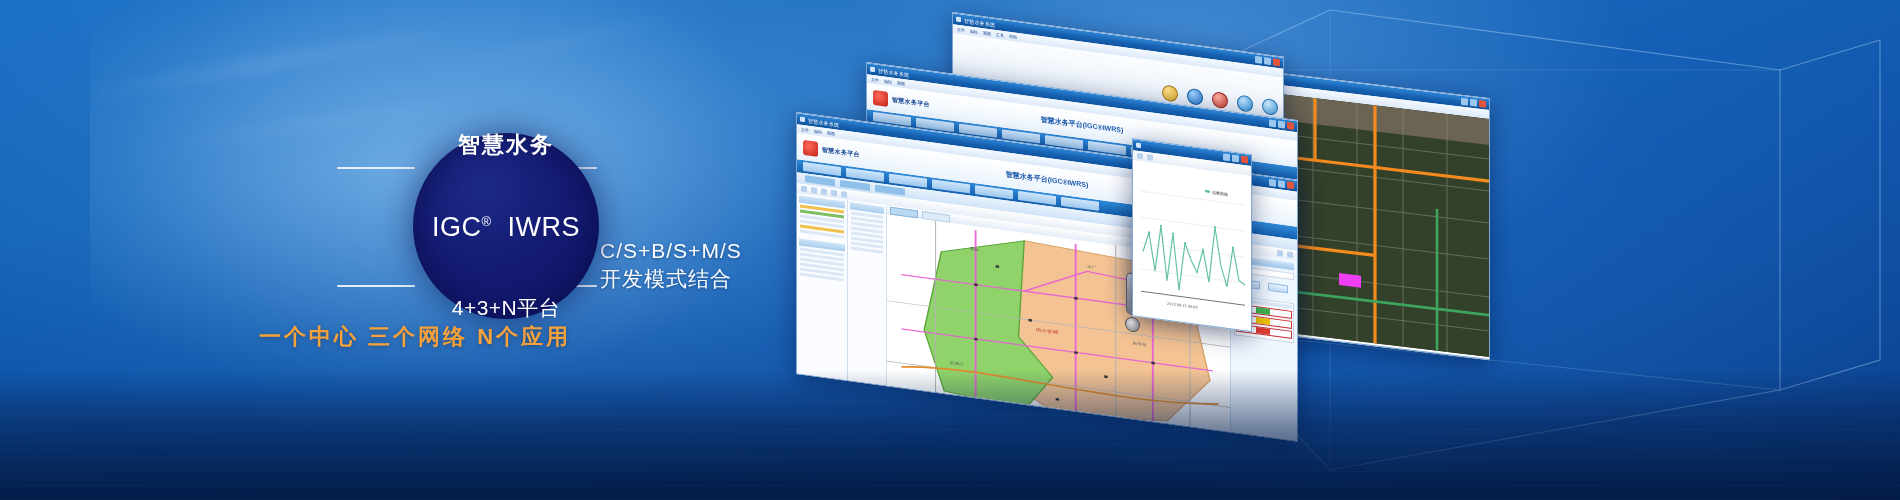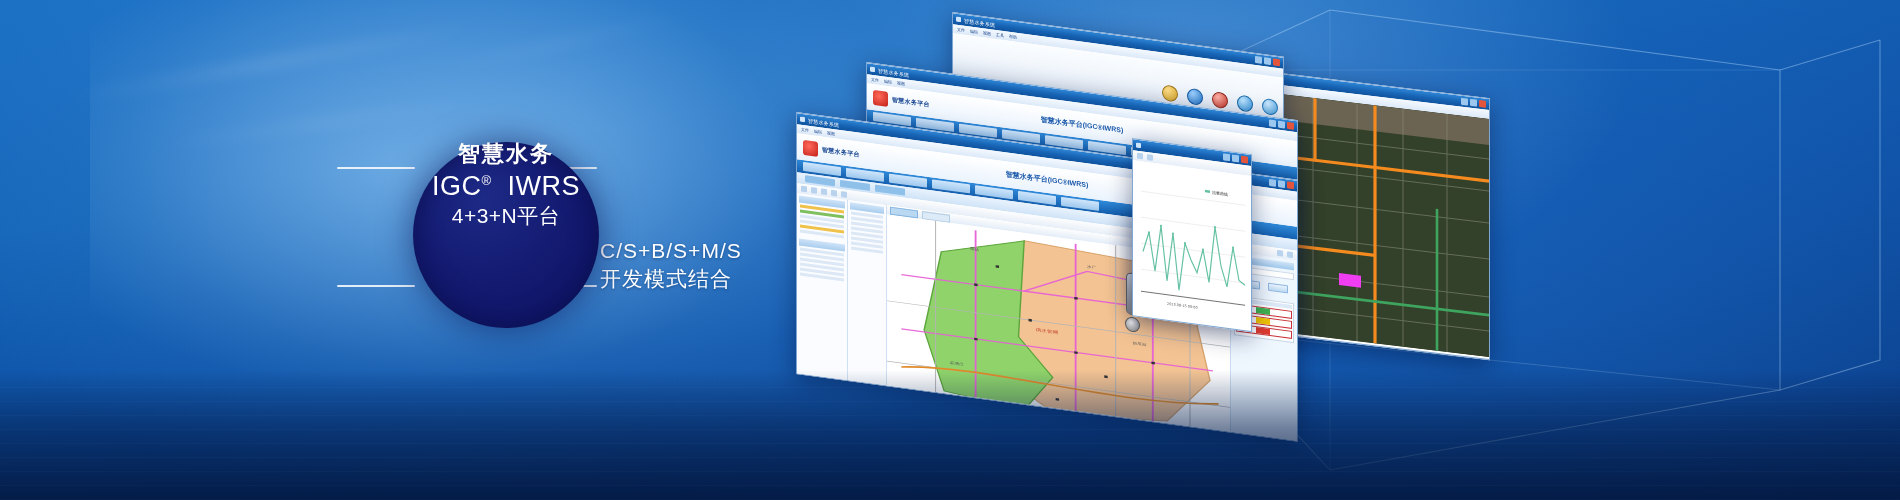--- a/index.html
+++ b/index.html
@@ -31,24 +31,24 @@
     background:linear-gradient(180deg, rgba(4,32,80,0) 0%, rgba(4,30,76,.55) 45%, rgba(3,24,64,.92) 100%);}
   .floor-grid{position:absolute;left:0;right:0;bottom:0;height:120px;opacity:.35;
     background-image:repeating-linear-gradient(0deg, rgba(120,180,240,.10) 0 1px, rgba(0,0,0,0) 1px 14px);}
 
   
   .wire{position:absolute;stroke:rgba(190,225,255,.40);fill:none;stroke-width:1.1;}
 
   
   .info{position:absolute;left:0;top:0;width:830px;height:500px;}
   .circle{
-    position:absolute;left:413px;top:142px;width:186px;height:186px;border-radius:50%;
+    position:absolute;left:413px;top:133px;width:186px;height:186px;border-radius:50%;
     background:radial-gradient(circle at 38% 30%, #1d2a86 0%, #141b72 45%, #0d1260 100%);
     box-shadow:0 0 34px rgba(6,16,80,.6), inset 0 0 26px rgba(5,10,60,.55);
-    display:flex;flex-direction:column;align-items:center;justify-content:flex-start;
+    display:flex;flex-direction:column;align-items:center;justify-content:space-between;
     color:#ffffff;text-align:center;line-height:1.05;
   }
   .c-cn{font-size:22px;font-weight:700;letter-spacing:2px;margin-bottom:7px;}
   .c-en{font-size:27px;font-weight:400;letter-spacing:.5px;margin-bottom:5px;white-space:nowrap;}
   .c-en sup{font-size:13px;vertical-align:super;}
   .c-plat{font-size:21px;font-weight:400;letter-spacing:.5px;}
 
   .lbl{position:absolute;color:#ffffff;font-size:21px;line-height:1.32;letter-spacing:1px;
        text-shadow:0 1px 3px rgba(0,30,80,.45);white-space:nowrap;}
   .lbl.r{text-align:right;}
@@ -511,18 +511,19 @@
     </div>
 
     <div class="circle">
       <div class="c-cn">智慧水务</div>
       <div class="c-en">
         <span>IGC</span><sup>®</sup>&nbsp;&nbsp;<span>IWRS</span>
       </div>
       <div class="c-plat">4+3+N平台</div>
     </div>
 
+    <div class="tagline">一个中心  三个网络  N个应用</div>
   </div>
 
   <div class="floor"></div>
   <div class="floor-grid"></div>
 
 </div>
 
 </body></html>

